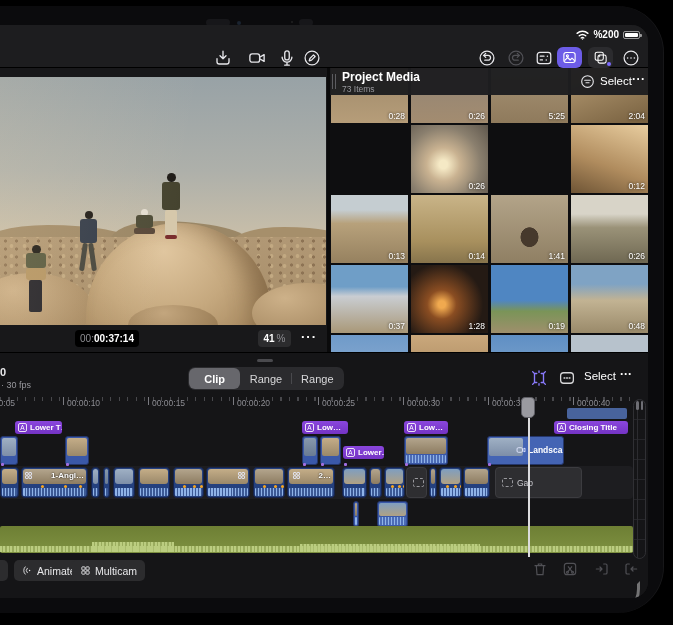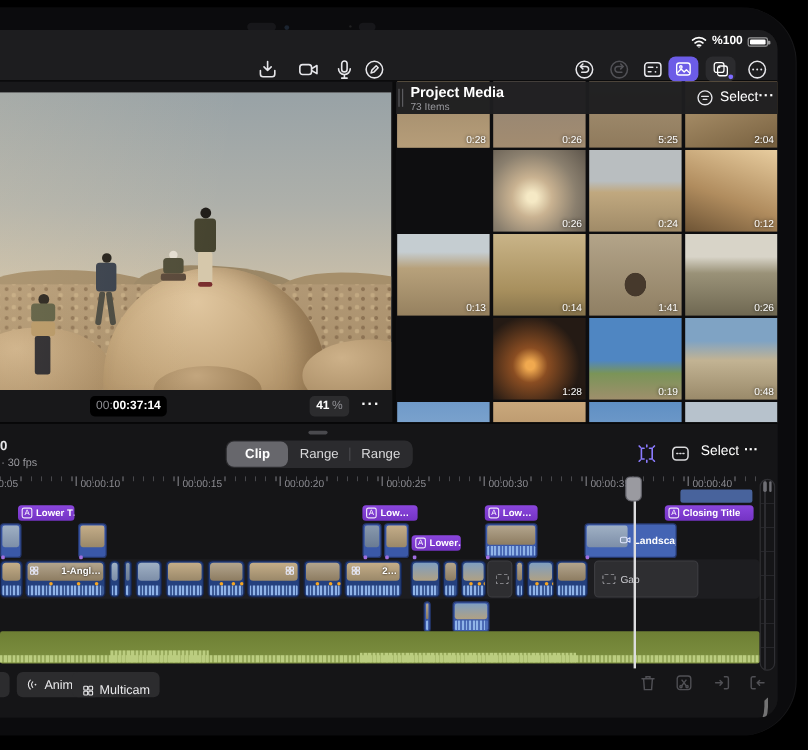--- a/index.html
+++ b/index.html
@@ -169,21 +169,21 @@
   <div class="screen">
 
     <header class="toolbar">
       <div class="statusbar">
         <svg width="13" height="10" viewBox="0 0 24 18" fill="none" stroke="#fff" stroke-width="2.6" stroke-linecap="round">
           <path d="M2 6a15 15 0 0 1 20 0"></path>
             <path d="M6 10.5a9.5 9.5 0 0 1 12 0"></path>
             <path d="M9.5 14.5a4.5 4.5 0 0 1 5 0"></path>
             <circle cx="12" cy="16.6" r="1.2" fill="#fff" stroke="none"></circle>
         </svg>
-        <span class="status-batt-label">%100</span>
+        <span class="status-batt-label">%200</span>
         <span class="battery">
             <i></i>
           </span>
       </div>
 
       <span class="tb-ic" style="left:214px;">
         <svg viewBox="0 0 24 24" fill="none" stroke="currentColor" stroke-width="1.8" stroke-linecap="round" stroke-linejoin="round">
             <path d="M12 3v10M12 13l-4-4M12 13l4-4"></path>
             <path d="M4 13v4a3 3 0 0 0 3 3h10a3 3 0 0 0 3-3v-4"></path>
           </svg>
@@ -315,37 +315,37 @@
           </div>
           <div class="cell mk-rock-b" style="left: 161px; top: -13px;">
             <span class="dur">5:25</span>
           </div>
           <div class="cell mk-cliff" style="left: 241px; top: -13px;">
             <span class="dur">2:04</span>
           </div>
           <div class="cell mk-sunset" style="left: 81px; top: 57px;">
             <span class="dur">0:26</span>
           </div>
-          <div class="cell mk-hillside" style="left: 161px; top: 57px;">
-            <span class="dur">0:24</span>
-          </div>
           <div class="cell mk-rockface" style="left: 241px; top: 57px;">
             <span class="dur">0:12</span>
           </div>
           <div class="cell mk-rockpile" style="left: 1px; top: 127px;">
             <span class="dur">0:13</span>
           </div>
           <div class="cell mk-rocks-gold" style="left: 81px; top: 127px;">
             <span class="dur">0:14</span>
           </div>
           <div class="cell mk-portrait" style="left: 161px; top: 127px;">
             <span class="dur">1:41</span>
           </div>
           <div class="cell mk-hiker-trees" style="left: 241px; top: 127px;">
             <span class="dur">0:26</span>
+          </div>
+          <div class="cell mk-boulders-blue" style="left: 1px; top: 197px;">
+            <span class="dur">0:37</span>
           </div>
           <div class="cell mk-campfire" style="left: 81px; top: 197px;">
             <span class="dur">1:28</span>
           </div>
           <div class="cell mk-joshua" style="left: 161px; top: 197px;">
             <span class="dur">0:19</span>
           </div>
           <div class="cell mk-hikers" style="left: 241px; top: 197px;">
             <span class="dur">0:48</span>
           </div>
@@ -625,21 +625,21 @@
 
       <button class="tool-btn" style="left:-10px;width:18px;"></button>
       <button class="tool-btn" style="left:14px;">
         <svg viewBox="0 0 24 24" fill="none" stroke="currentColor" stroke-width="2" stroke-linecap="round">
             <path d="M7 4a11 11 0 0 0 0 16"></path>
             <path d="M11.5 7a7 7 0 0 0 0 10"></path>
             <circle cx="16.5" cy="12" r="1.6" fill="currentColor" stroke="none"></circle>
           </svg>
         <span>Animate</span>
       </button>
-      <button class="tool-btn" style="left:60px;align-items:flex-end;">
+      <button class="tool-btn" style="left:72px;">
         <svg viewBox="0 0 24 24" fill="none" stroke="currentColor" stroke-width="2">
             <rect x="4" y="4" width="7" height="7" rx="1.5"></rect>
             <rect x="13" y="4" width="7" height="7" rx="1.5"></rect>
             <rect x="4" y="13" width="7" height="7" rx="1.5"></rect>
             <rect x="13" y="13" width="7" height="7" rx="1.5"></rect>
           </svg>
         <span>Multicam</span>
       </button>
 
       <span class="edit-ic" style="left:532px;">

